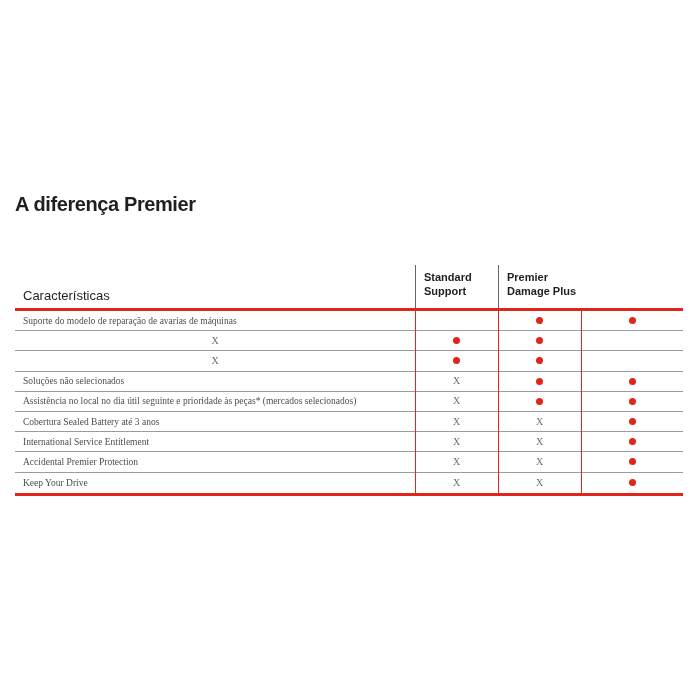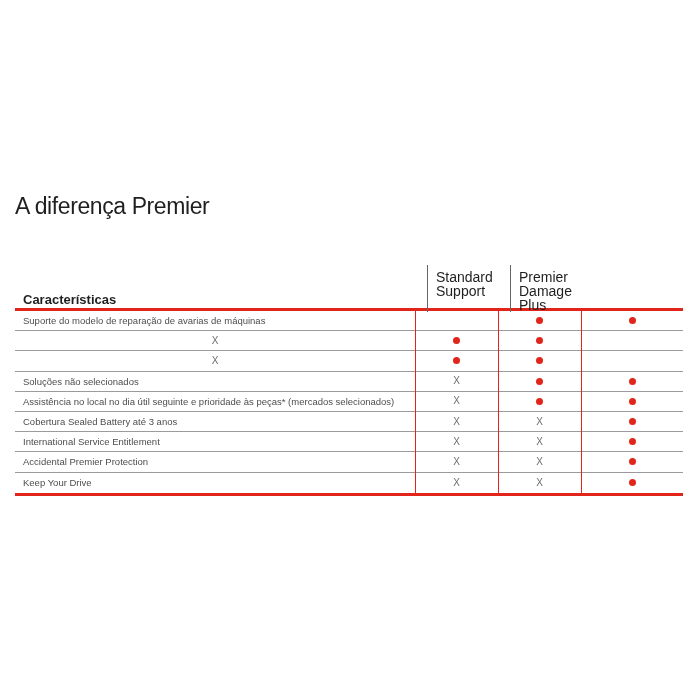--- a/index.html
+++ b/index.html
@@ -12,22 +12,22 @@
     width: 700px;
     height: 700px;
     background: #ffffff;
     overflow: hidden;
   }
   .page-title {
     position: absolute;
     left: 15px;
     top: 193px;
     margin: 0;
-    font-size: 23px;
-    font-weight: normal;
+    font-size: 20px;
+    font-weight: bold;
     letter-spacing: -0.4px;
     color: var(--text-dark, #1f1f1f);
   }
   .table {
     position: absolute;
     left: 15px;
     top: 265px;
     width: 668px;
   }
   .thead {
@@ -36,36 +36,36 @@
     height: 46px;
     box-sizing: border-box;
     border-bottom: 3px solid var(--accent-red, #e1251b);
   }
   .th { box-sizing: border-box; }
   .th.feature {
     display: flex;
     align-items: flex-end;
     padding: 0 0 5px 8px;
     font-size: 13px;
-    font-weight: bold;
+    font-weight: normal;
     color: var(--text-dark, #1f1f1f);
   }
   .th.plan {
     border-left: 1px solid var(--header-divider, #666666);
     padding: 5px 0 0 8px;
-    font-size: 14px;
-    font-weight: normal;
+    font-size: 11px;
+    font-weight: bold;
     line-height: 14px;
     color: var(--text-dark, #1f1f1f);
-    margin-left: 12px;
   }
   .th.plan .th-label { display: inline-block; max-width: 76px; }
   .tbody {
     position: relative;
     border-bottom: 3px solid var(--accent-red, #e1251b);
+    font-family: Liberation Serif, serif;
   }
   .vline {
     position: absolute;
     top: 0;
     bottom: 0;
     width: 1px;
     background: var(--accent-red, #e1251b);
   }
   .vline.v1 { left: 400px; }
   .vline.v2 { left: 483px; }

